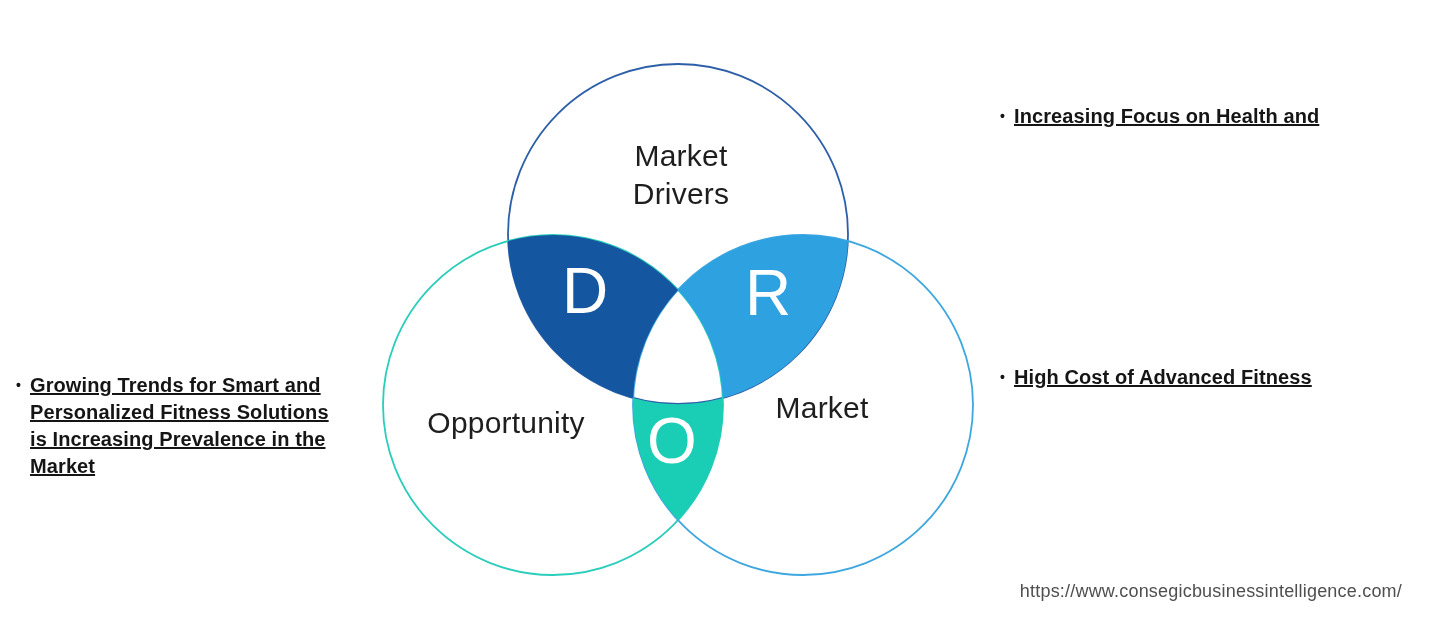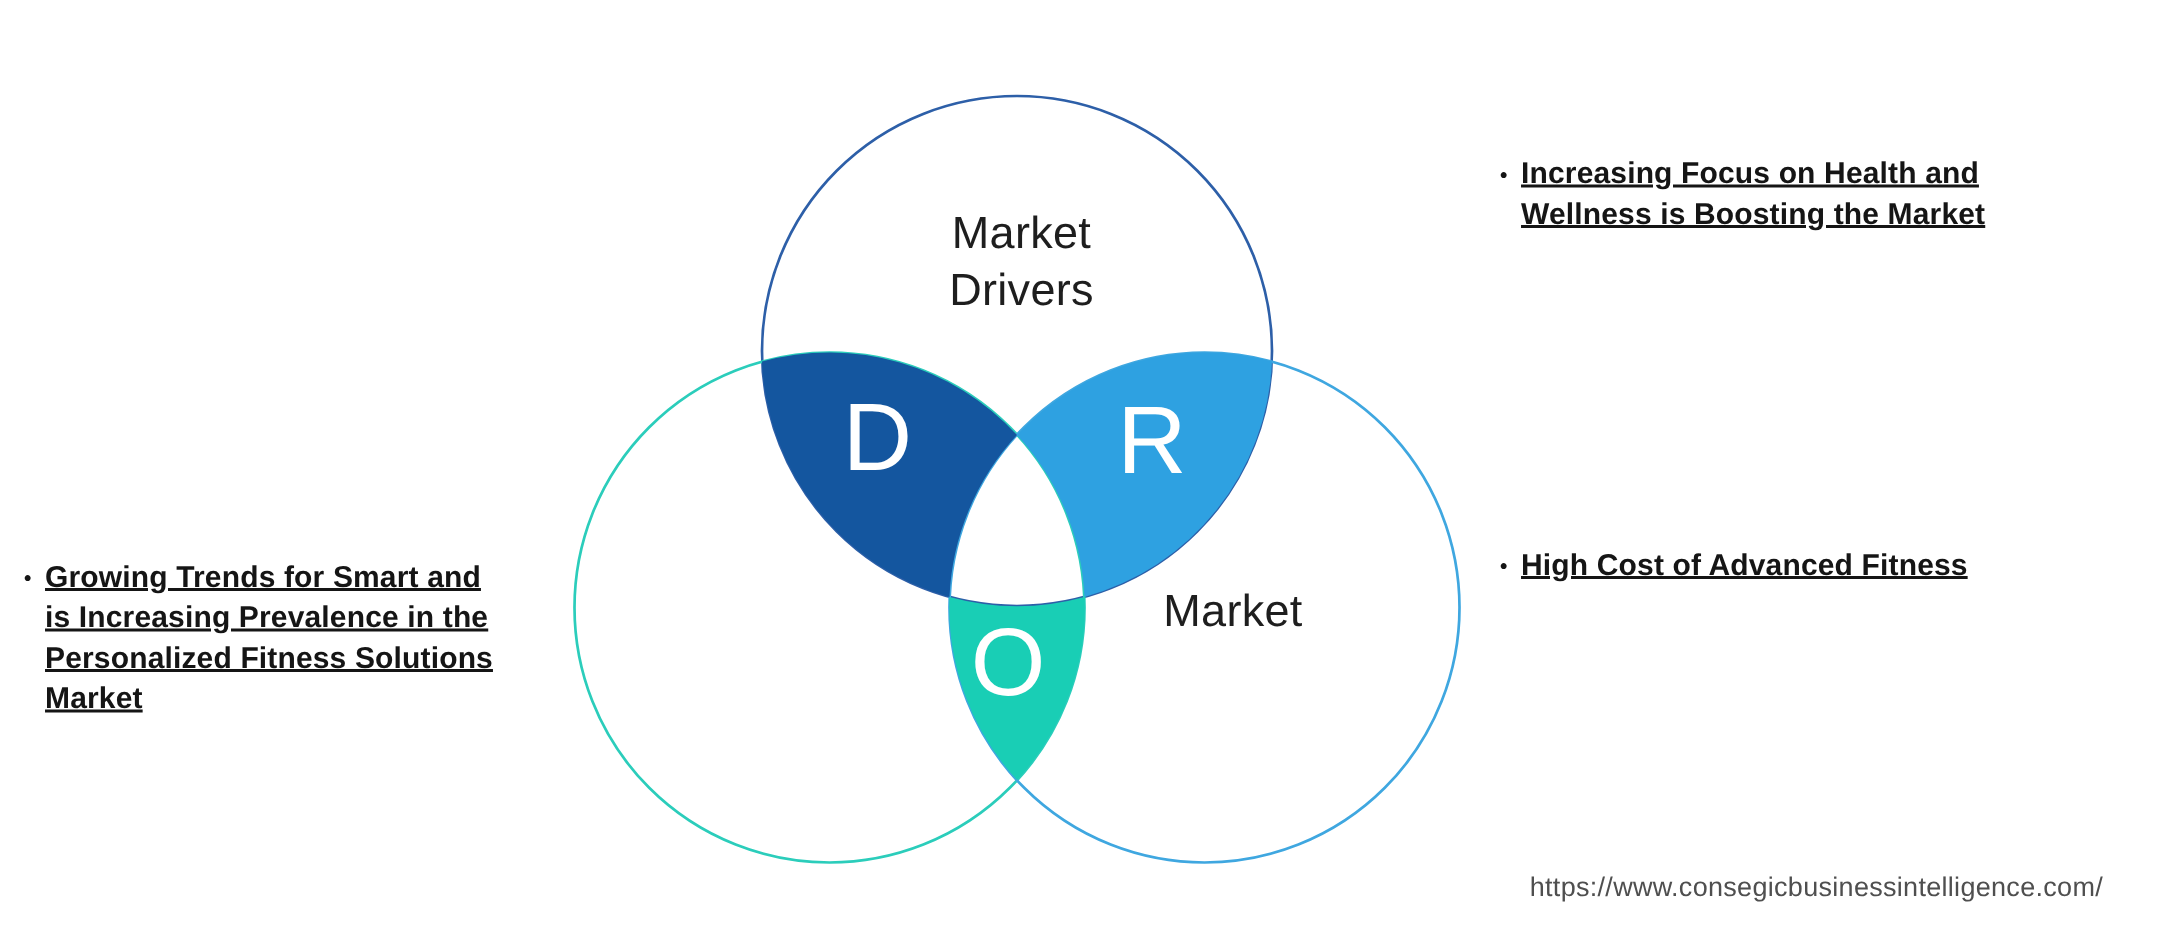--- a/index.html
+++ b/index.html
@@ -85,44 +85,46 @@
     <path d="M508 241 A170 170 0 0 1 678 290 A170 170 0 0 0 633 398 A170 170 0 0 1 508 241 Z" fill="#14569F"></path>
     <path d="M848 241 A170 170 0 0 0 678 290 A170 170 0 0 1 723 398 A170 170 0 0 0 848 241 Z" fill="#2EA1E1"></path>
     <path d="M633 398 A170 170 0 0 0 723 398 A170 170 0 0 1 678 520 A170 170 0 0 1 633 398 Z" fill="#19CEB5"></path>
   </svg>
 
   <div class="venn-label" style="left:681px; top:137px;">
     <div>Market</div>
     <div>Drivers</div>
   </div>
 
+  <div class="venn-label" style="left:506px; top:404px;">
+    <div>Opportunity</div>
+  </div>
 
   <div class="venn-label" style="left:822px; top:389px;">
     <div>Market</div>
   </div>
 
   <div class="region-letter" style="left:585px; top:291px;">D</div>
   <div class="region-letter" style="left:768px; top:293px;">R</div>
   <div class="region-letter" style="left:672px; top:441px;">O</div>
 
   <div class="bullet-block" style="left:16px; top:372px;">
     <span class="bullet-marker">•</span>
     <div class="bullet-lines">
       <div>Growing Trends for Smart and</div>
+      <div>Personalized Fitness Solutions</div>
       <div>is Increasing Prevalence in the</div>
-      <div>Personalized Fitness Solutions</div>
       <div>Market</div>
     </div>
   </div>
 
   <div class="bullet-block" style="left:1000px; top:103px;">
     <span class="bullet-marker">•</span>
     <div class="bullet-lines">
       <div>Increasing Focus on Health and</div>
-      <div>Wellness is Boosting the Market</div>
     </div>
   </div>
 
   <div class="bullet-block" style="left:1000px; top:364px;">
     <span class="bullet-marker">•</span>
     <div class="bullet-lines">
       <div>High Cost of Advanced Fitness</div>
     </div>
   </div>
 

